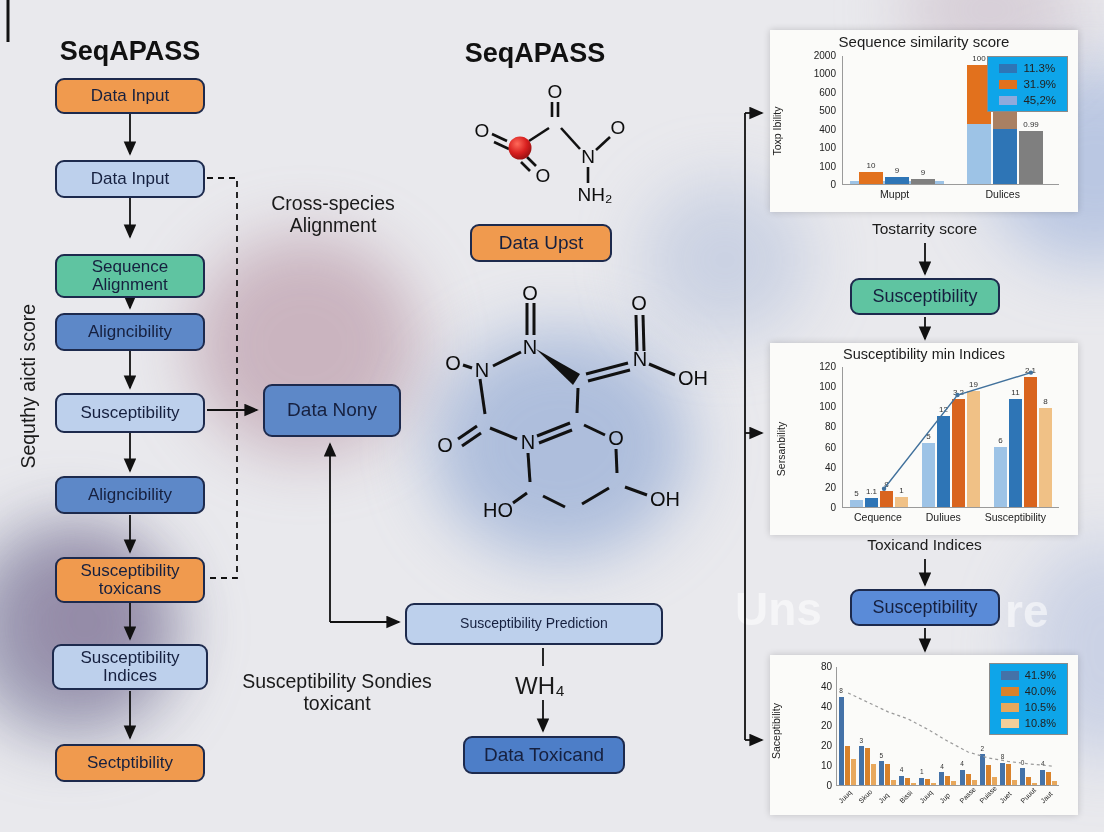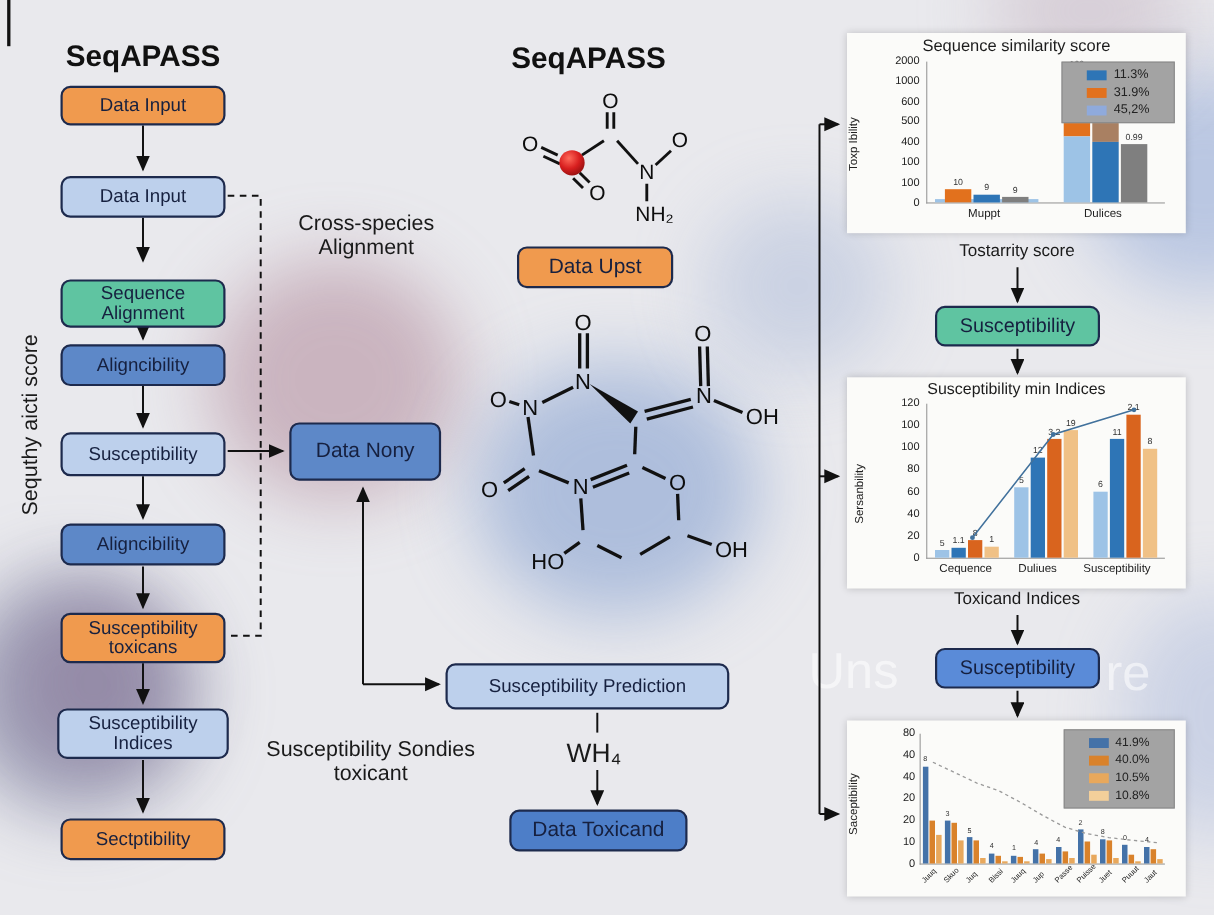--- a/index.html
+++ b/index.html
@@ -1,19 +1,19 @@
 <!DOCTYPE html>
 <html><head>
 <meta charset="utf-8">
 <style>
   html,body{margin:0;padding:0}
   body{width:1104px;height:832px;position:relative;overflow:hidden;background:#e9e9ed;
        font-family:"Liberation Sans",sans-serif;color:#15203c}
   .blob{position:absolute;border-radius:50%;filter:blur(32px);pointer-events:none}
-  .wm{position:absolute;color:rgba(255,255,255,.55);font-weight:normal;pointer-events:none}
+  .wm{position:absolute;color:rgba(255,255,255,.55);font-weight:bold;pointer-events:none}
   #connectors{position:absolute;left:0;top:0;z-index:2}
   .title{position:absolute;font-weight:bold;font-size:27px;color:#111;text-align:center;z-index:3}
   .fbox{position:absolute;border:2px solid #1d2a4d;border-radius:9px;display:flex;align-items:center;
         justify-content:center;text-align:center;font-size:17px;line-height:1.08;padding:2px 6px;
         box-sizing:border-box;font-weight:500;z-index:3;color:#16203f}
   .orange{background:#f09a4e}.lblue{background:#bdd0ec}.green{background:#5fc4a1}
   .mblue{background:#5d88c8}.bblue{background:#5a8bd8}.dblue{background:#4d7ec8}
   .flabel{position:absolute;text-align:center;font-size:19.5px;color:#1a1a1a;line-height:1.15;z-index:3}
   .rlabel{position:absolute;text-align:center;font-size:15.5px;color:#1a1a1a;z-index:3}
   .rot90{transform:rotate(-90deg)}
@@ -28,21 +28,21 @@
   .ylab{position:absolute;font-size:10.5px;color:#222;white-space:nowrap;transform:rotate(-90deg)}
   .xlabels{position:absolute;display:flex;justify-content:space-around;font-size:10.5px;color:#222}
   .bgroup{display:flex;align-items:flex-end;gap:2px;height:100%;position:relative}
   .c3 .bgroup{gap:1px}
   .bar{position:relative;display:flex;flex-direction:column-reverse;height:100%}
   .c1 .bar{width:24px}.c2 .bar{width:13px}.c3 .bar{width:5px}
   .blabel{position:absolute;left:50%;transform:translateX(-50%);width:34px;text-align:center;
           font-size:8px;color:#333;line-height:1}
   .c3 .blabel{font-size:6.5px}
   .bstrip{position:absolute;left:-9px;right:-9px;bottom:0;height:3px}
-  .legend{position:absolute;background:#a3a3a3;border:1px solid #8a8a8a;padding:5px 22px;display:flex;
+  .legend{position:absolute;background:#0ea5e9;border:1px solid #8a8a8a;padding:5px 11px;display:flex;
           flex-direction:column;gap:4px;font-size:11.5px;color:#222;z-index:4}
   .lrow{display:flex;align-items:center;gap:6px}
   .sw{width:18px;height:9px;display:inline-block}
   .rotx{transform:rotate(-45deg);font-size:7px;width:18px;white-space:nowrap;margin-top:7px}
 </style>
 </head>
 <body>
 
 <div class="blob" style="left:190px;top:235px;width:230px;height:220px;background:rgba(165,115,135,.45)"></div>
 <div class="blob" style="left:430px;top:330px;width:260px;height:230px;background:rgba(125,155,205,.55)"></div>
@@ -100,21 +100,21 @@
 <div class="fbox green" style="left:55px;top:254px;width:150px;height:44px">Sequence Alignment</div>
 <div class="fbox mblue" style="left:55px;top:313px;width:150px;height:38px">Aligncibility</div>
 <div class="fbox lblue" style="left:55px;top:393px;width:150px;height:40px">Susceptibility</div>
 <div class="fbox mblue" style="left:55px;top:476px;width:150px;height:38px">Aligncibility</div>
 <div class="fbox orange" style="left:55px;top:557px;width:150px;height:46px">Susceptibility toxicans</div>
 <div class="fbox lblue" style="left:52px;top:644px;width:156px;height:46px">Susceptibility Indices</div>
 <div class="fbox orange" style="left:55px;top:744px;width:150px;height:38px">Sectptibility</div>
 
 <div class="flabel" style="left:233px;top:192px;width:200px">Cross-species Alignment</div>
 <div class="fbox mblue" style="left:263px;top:384px;width:138px;height:53px;font-size:19px">Data Nony</div>
-<div class="fbox lblue" style="left:405px;top:603px;width:258px;height:42px;font-size:17px">Susceptibility Prediction</div>
+<div class="fbox lblue" style="left:405px;top:603px;width:258px;height:42px;font-size:14px">Susceptibility Prediction</div>
 <div class="flabel" style="left:227px;top:670px;width:220px">Susceptibility Sondies toxicant</div>
 <div class="flabel" style="left:505px;top:672px;width:70px;font-size:24px">WH₄</div>
 <div class="fbox dblue" style="left:463px;top:736px;width:162px;height:38px;font-size:19px">Data Toxicand</div>
 <div class="fbox orange" style="left:470px;top:224px;width:142px;height:38px;font-size:19px">Data Upst</div>
 
 <svg class="mol" style="left:455px;top:70px" width="210" height="160" viewBox="0 0 210 160">
   <defs>
     <radialGradient id="rg" cx="38%" cy="32%" r="75%">
       <stop offset="0%" stop-color="#ff6a5a"></stop>
         <stop offset="55%" stop-color="#d81f1f"></stop>

